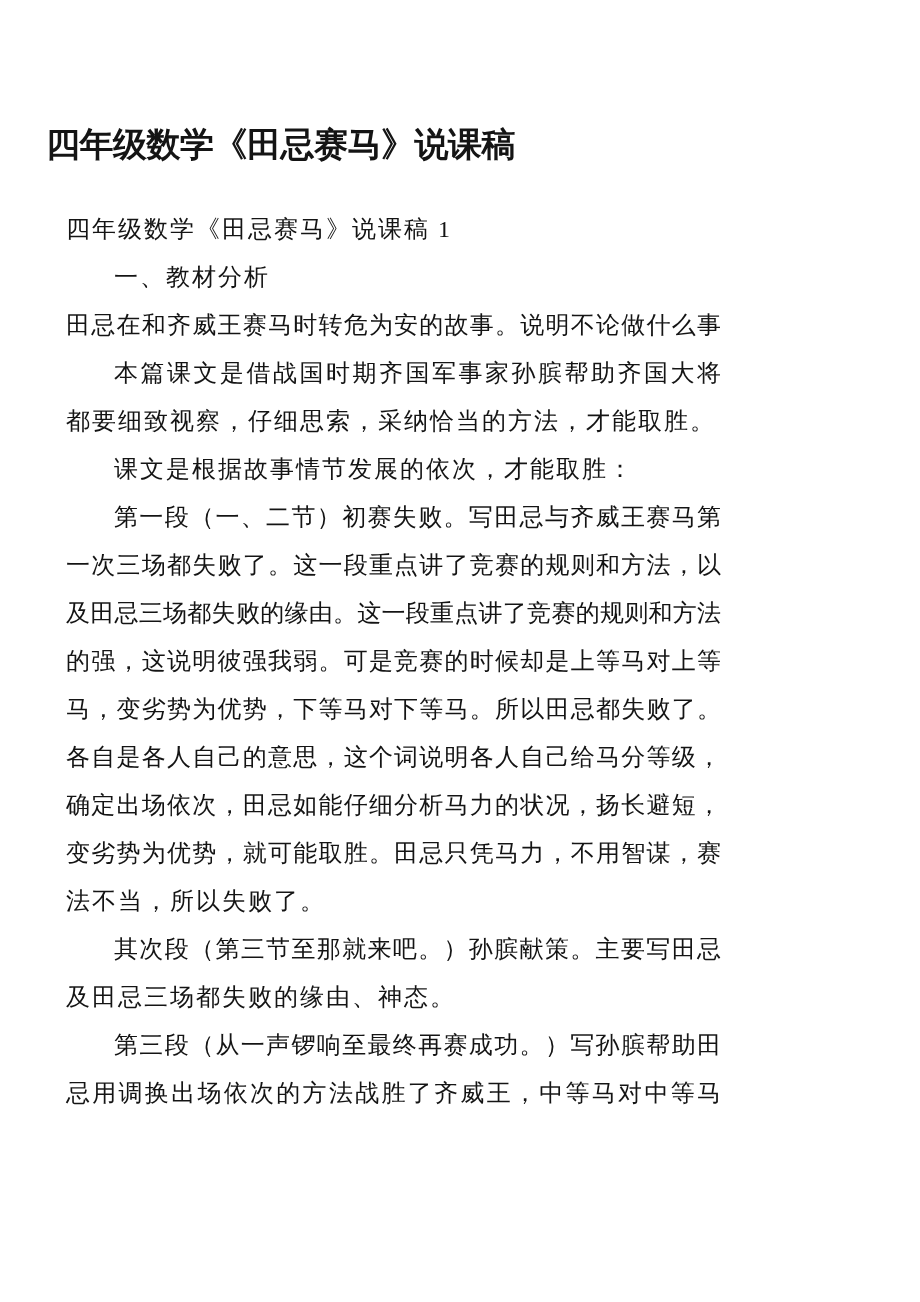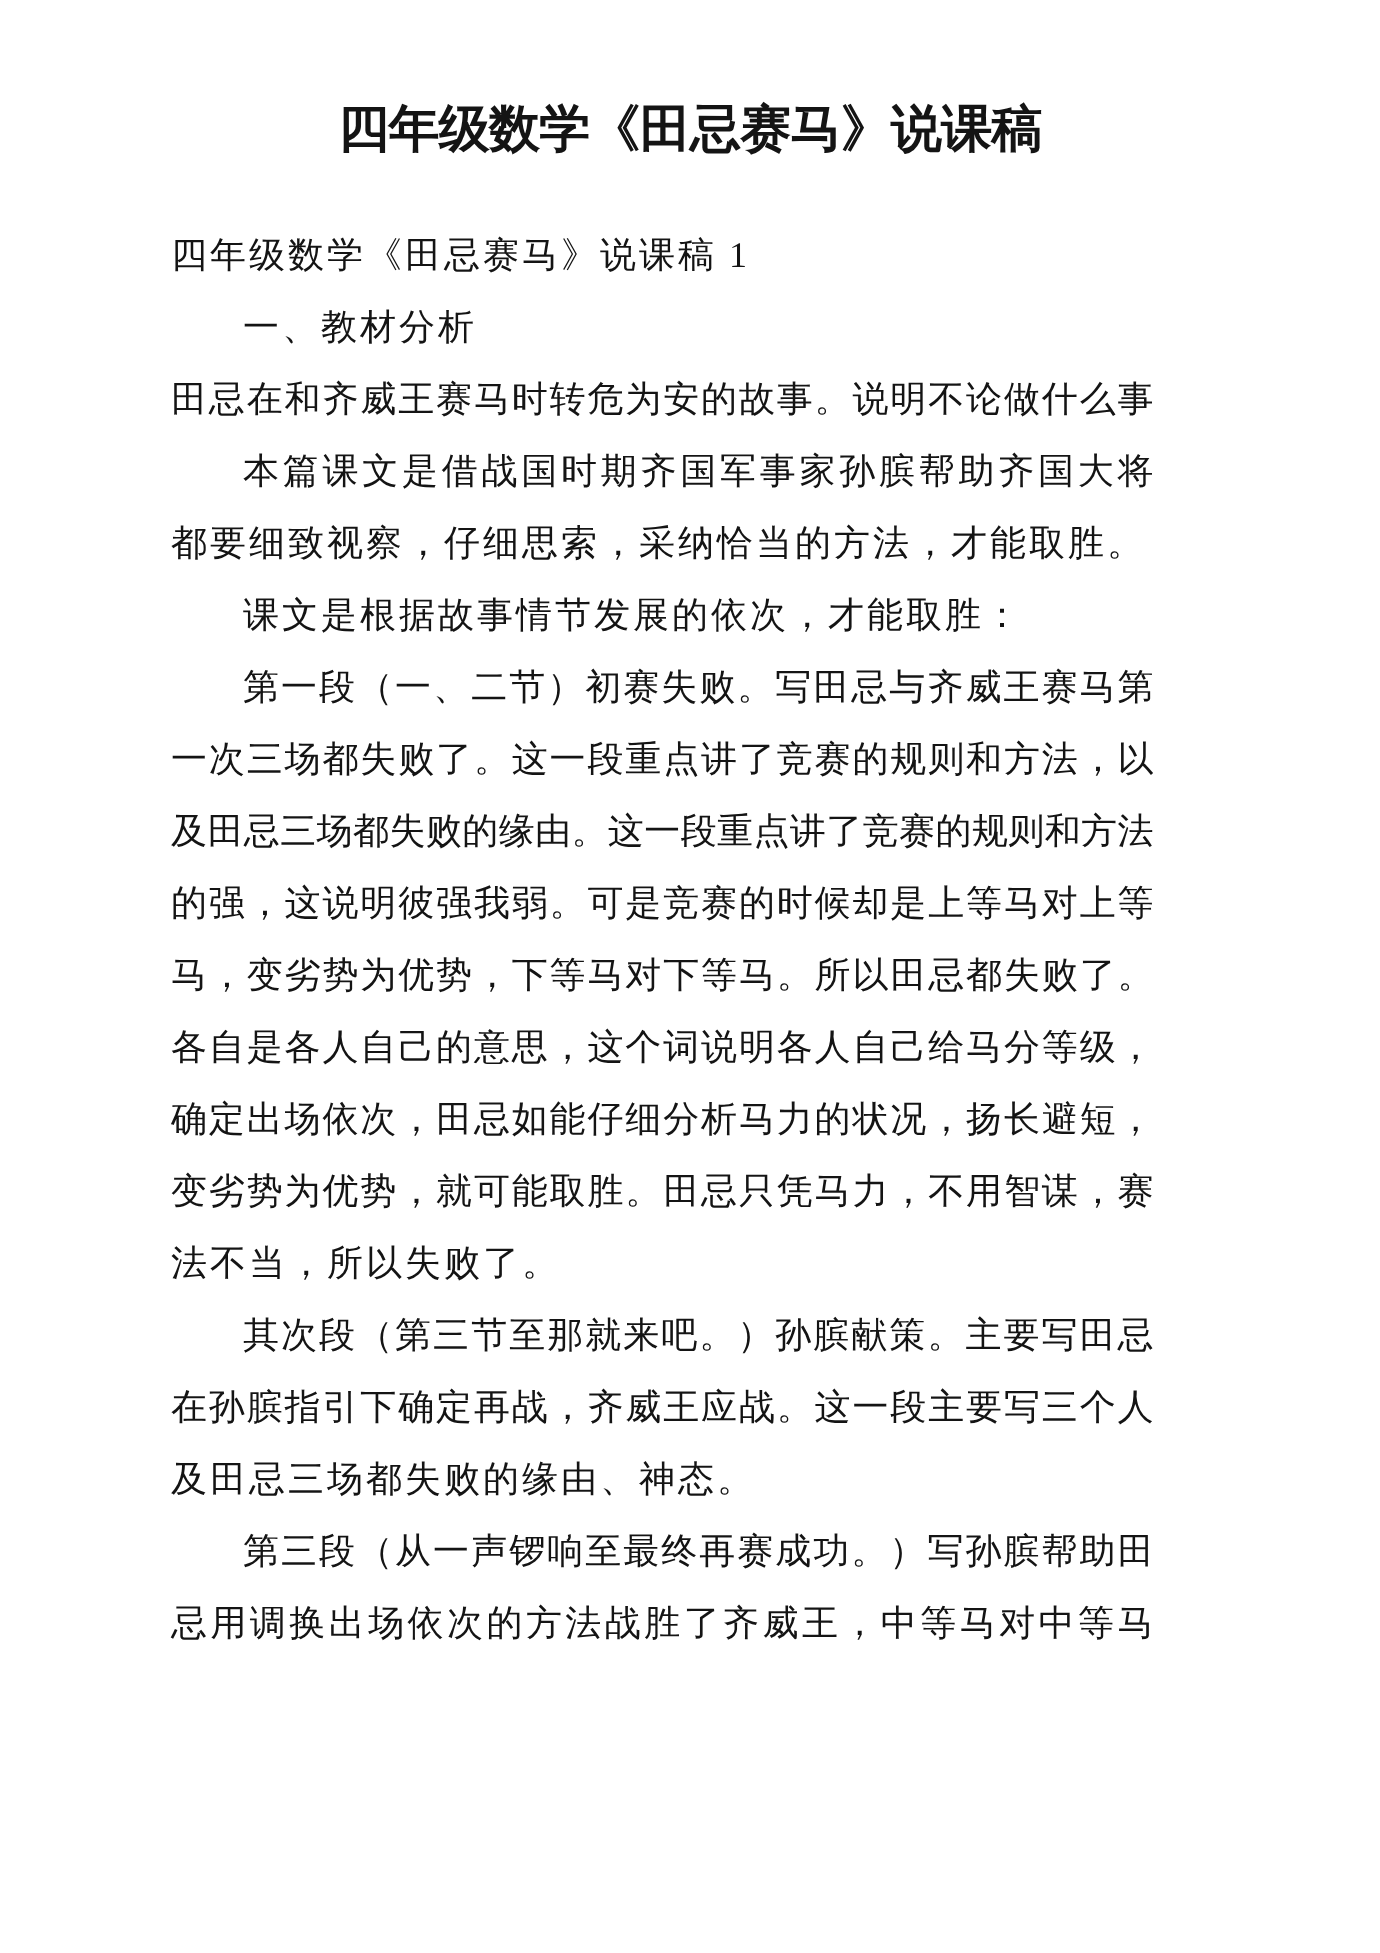--- a/index.html
+++ b/index.html
@@ -10,31 +10,31 @@
   .page {
     position: relative;
     width: 920px;
     height: 1302px;
     background: #ffffff;
     overflow: hidden;
     font-family: "Liberation Serif", "DejaVu Serif", serif;
     color: #141414;
   }
   .doc-title {
-    padding-top: 61px;
+    padding-top: 119px;
     line-height: 52px;
     font-size: 34px;
     font-weight: bold;
-    text-align: center;
     letter-spacing: -0.5px;
     white-space: nowrap;
+    margin-left: 46px;
   }
   .doc-body {
     margin-top: 34px;
-    margin-left: 114px;
+    margin-left: 66px;
     width: 655px;
   }
   .line {
     font-size: 24px;
     line-height: 48px;
     height: 48px;
     letter-spacing: 2px;
     text-align: justify;
     white-space: nowrap;
   }
@@ -64,18 +64,17 @@
       <div class="line indent full">第一段（一、二节）初赛失败。写田忌与齐威王赛马第</div>
       <div class="line full">一次三场都失败了。这一段重点讲了竞赛的规则和方法，以</div>
       <div class="line full">及田忌三场都失败的缘由。这一段重点讲了竞赛的规则和方法</div>
       <div class="line full">的强，这说明彼强我弱。可是竞赛的时候却是上等马对上等</div>
       <div class="line full">马，变劣势为优势，下等马对下等马。所以田忌都失败了。</div>
       <div class="line full">各自是各人自己的意思，这个词说明各人自己给马分等级，</div>
       <div class="line full">确定出场依次，田忌如能仔细分析马力的状况，扬长避短，</div>
       <div class="line full">变劣势为优势，就可能取胜。田忌只凭马力，不用智谋，赛</div>
       <div class="line">法不当，所以失败了。</div>
       <div class="line indent full">其次段（第三节至那就来吧。）孙膑献策。主要写田忌</div>
-      <div class="line full">在孙膑指引下确定再战，齐威王应战。这一段主要写三个人</div>
       <div class="line">及田忌三场都失败的缘由、神态。</div>
       <div class="line indent full">第三段（从一声锣响至最终再赛成功。）写孙膑帮助田</div>
       <div class="line full">忌用调换出场依次的方法战胜了齐威王，中等马对中等马</div>
     </div>
 </div>
 
 </body></html>

